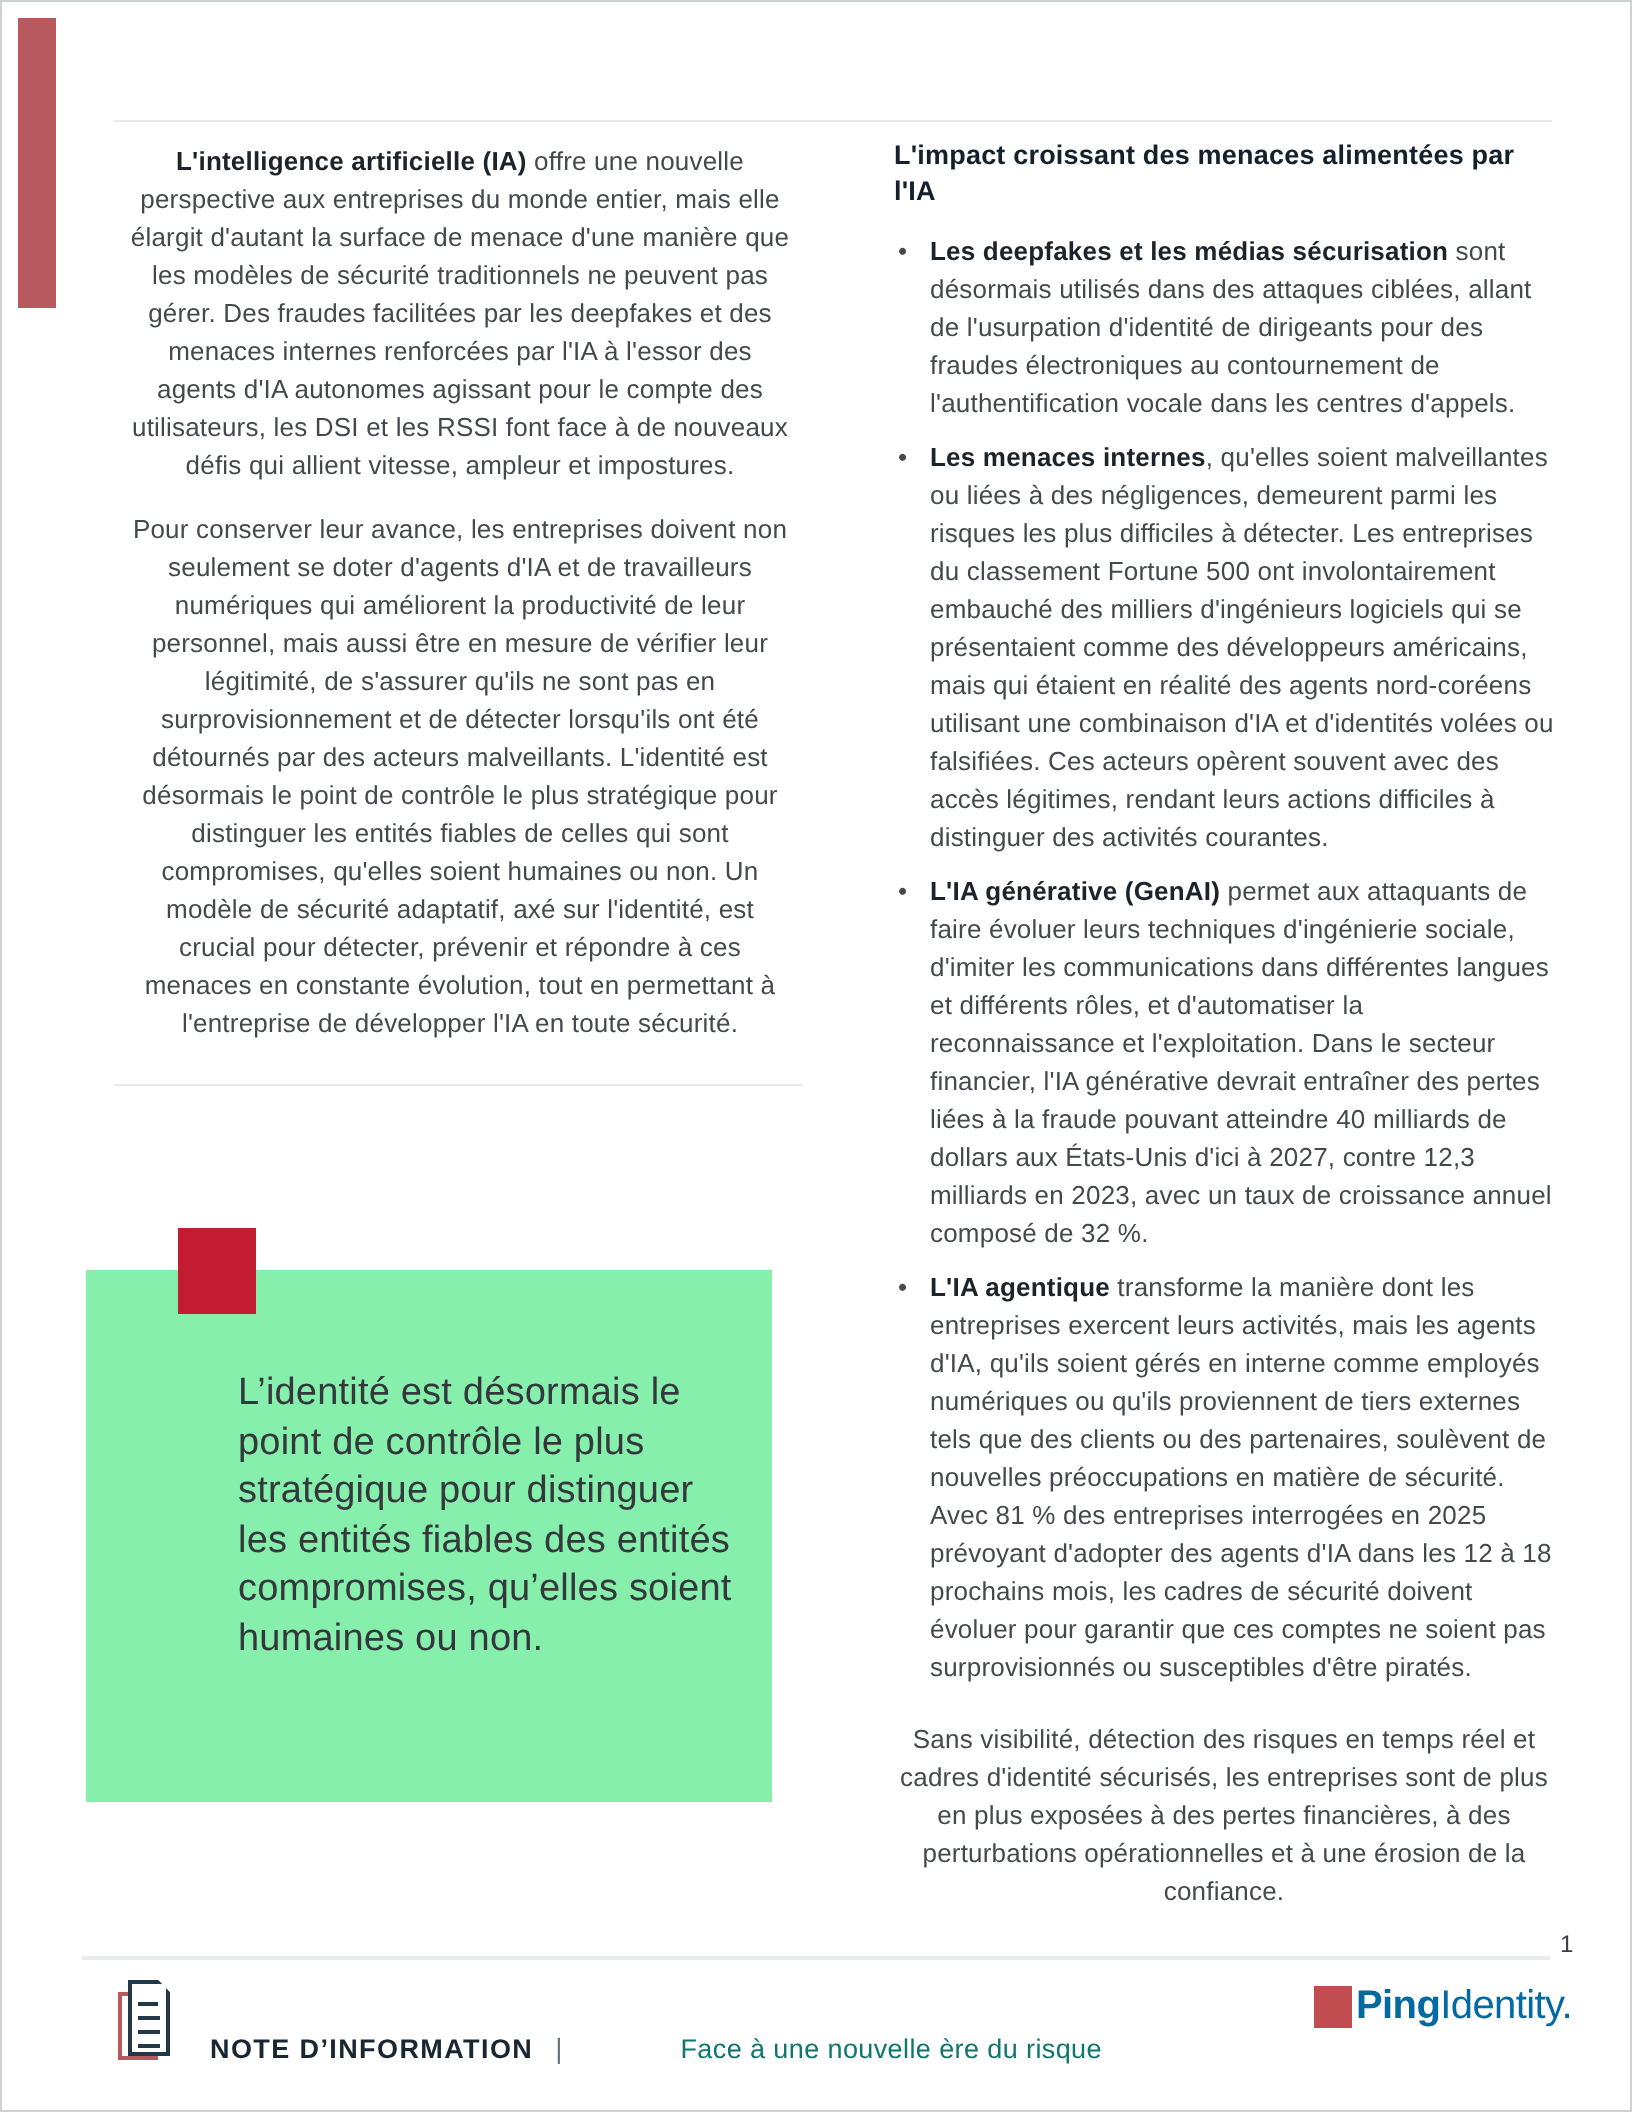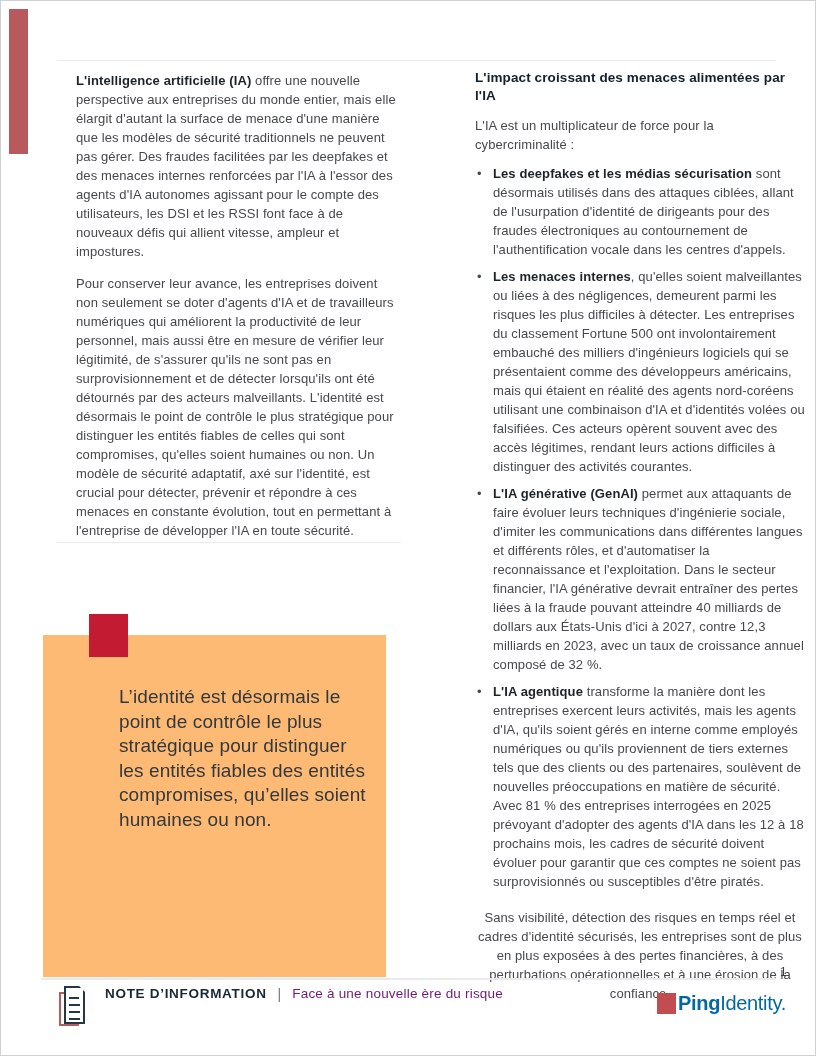--- a/index.html
+++ b/index.html
@@ -12,46 +12,46 @@
     color:#45484d;
     overflow:hidden;
   }
   
   .red-bar{position:absolute;left:8px;top:8px;width:19px;height:145px;background:#b7595d;}
   
   .rule-top{position:absolute;left:56px;top:59px;width:719px;height:1px;background:#e9eaeb;}
   .rule-left-bottom{position:absolute;left:56px;top:541px;width:344px;height:1px;background:#e9eaeb;}
   
   .col-left{position:absolute;left:63px;top:70px;width:332px;font-size:13px;line-height:19px;letter-spacing:.1px;}
-  .col-left p{margin:0 0 13px 12px;}
-  .col-right{position:absolute;left:446px;top:68px;width:330px;font-size:13px;line-height:19px;letter-spacing:.1px;margin-left:28px;}
+  .col-left p{margin:0 0 13px 0;text-align:center;}
+  .col-right{position:absolute;left:446px;top:68px;width:330px;font-size:13px;line-height:19px;letter-spacing:.1px;}
   .col-right h2{margin:0 0 11px 0;font-size:13.5px;line-height:18px;color:#14202b;letter-spacing:.1px;}
   .col-right .intro{margin:0 0 10px 0;}
   strong.lead{color:#1d232a;}
   ul.bullets{list-style:none;margin:0;padding:0;}
   ul.bullets li{position:relative;padding-left:18px;margin-bottom:8px;}
   ul.bullets li .marker{position:absolute;left:2px;top:0;color:#45484d;}
   .closing{margin-top:17px;text-align:center;}
   
-  .quote-box{position:absolute;left:42px;top:634px;width:343px;height:342px;background:#fdba74;}
+  .quote-box{position:absolute;left:42px;top:634px;width:343px;height:266px;background:#86efac;}
   .quote-square{position:absolute;left:88px;top:613px;width:39px;height:43px;background:#c21b32;}
   .quote-text{position:absolute;left:76px;top:50px;width:252px;font-size:19px;line-height:24.5px;color:#34383d;letter-spacing:.1px;}
   
   .footer-rule{position:absolute;left:40px;top:977px;width:734px;height:2px;background:#e9eaeb;}
   .page-number{position:absolute;left:779px;top:964px;font-size:12px;color:#3a3d42;}
-  .footer-row{position:absolute;left:40px;top:985px;height:46px;display:flex;align-items:flex-start;padding-left:18px;}
+  .footer-row{position:absolute;left:40px;top:985px;height:46px;display:flex;align-items:flex-end;padding-left:18px;}
   .doc-icon{position:relative;width:26px;height:42px;display:inline-block;}
   .doc-icon .back{position:absolute;left:0;top:6px;width:20px;height:34px;border:2px solid #b7595d;background:#ffffff;box-sizing:border-box;}
   .doc-icon .front{position:absolute;left:5px;top:0;width:21px;height:38px;border:2px solid #243746;background:#ffffff;box-sizing:border-box;
     clip-path:polygon(0 0,72% 0,100% 16%,100% 100%,0 100%);}
   .doc-icon .front .ln{display:block;height:2px;background:#243746;margin:5px 3px 0 3px;}
   .doc-icon .front .ln:first-child{margin-top:9px;width:60%;}
   .footer-title{margin-left:20px;font-weight:bold;font-size:13.5px;letter-spacing:.7px;color:#182733;white-space:nowrap;}
   .footer-pipe{margin:0 11px;color:#6b7680;font-size:14px;}
-  .footer-subtitle{font-size:13.5px;color:#701a75;white-space:nowrap;letter-spacing:.2px;}
+  .footer-subtitle{font-size:13.5px;color:#0f766e;white-space:nowrap;letter-spacing:.2px;margin-left:48px;}
   .logo{position:absolute;left:656px;top:991px;display:flex;align-items:center;}
   .logo-square{width:19px;height:21px;background:#c14d51;margin-right:2px;}
   .logo-text{font-size:20px;color:#0369a1;letter-spacing:-.3px;}
   .logo-text .b{font-weight:bold;}
 </style>
 </head>
 <body>
 
 <div class="page">
 
@@ -65,21 +65,20 @@
 
   <div class="rule-left-bottom"></div>
 
   <div class="quote-box">
     <div class="quote-text">L’identité est désormais le point de contrôle le plus stratégique pour distinguer les entités fiables des entités compromises, qu’elles soient humaines ou non.</div>
   </div>
   <div class="quote-square"></div>
 
   <div class="col-right">
     <h2>L'impact croissant des menaces alimentées par l'IA</h2>
-    <p class="intro">L'IA est un multiplicateur de force pour la cybercriminalité :</p>
     <ul class="bullets">
       <li>
         <span class="marker">•</span><strong class="lead">Les deepfakes et les médias sécurisation</strong><span> sont désormais utilisés dans des attaques ciblées, allant de l'usurpation d'identité de dirigeants pour des fraudes électroniques au contournement de l'authentification vocale dans les centres d'appels.</span>
       </li>
       <li>
         <span class="marker">•</span><strong class="lead">Les menaces internes</strong><span>, qu'elles soient malveillantes ou liées à des négligences, demeurent parmi les risques les plus difficiles à détecter. Les entreprises du classement Fortune 500 ont involontairement embauché des milliers d'ingénieurs logiciels qui se présentaient comme des développeurs américains, mais qui étaient en réalité des agents nord-coréens utilisant une combinaison d'IA et d'identités volées ou falsifiées. Ces acteurs opèrent souvent avec des accès légitimes, rendant leurs actions difficiles à distinguer des activités courantes.</span>
       </li>
       <li>
         <span class="marker">•</span><strong class="lead">L'IA générative (GenAI)</strong><span> permet aux attaquants de faire évoluer leurs techniques d'ingénierie sociale, d'imiter les communications dans différentes langues et différents rôles, et d'automatiser la reconnaissance et l'exploitation. Dans le secteur financier, l'IA générative devrait entraîner des pertes liées à la fraude pouvant atteindre 40 milliards de dollars aux États-Unis d'ici à 2027, contre 12,3 milliards en 2023, avec un taux de croissance annuel composé de 32 %.</span>
       </li>

